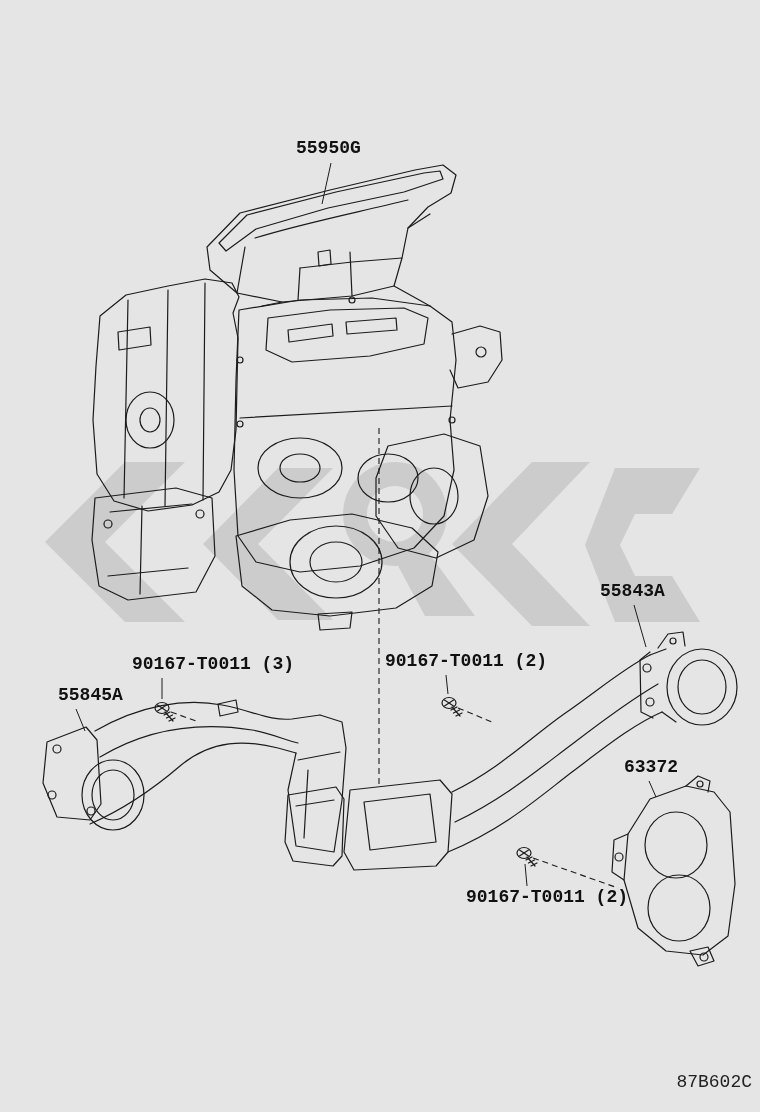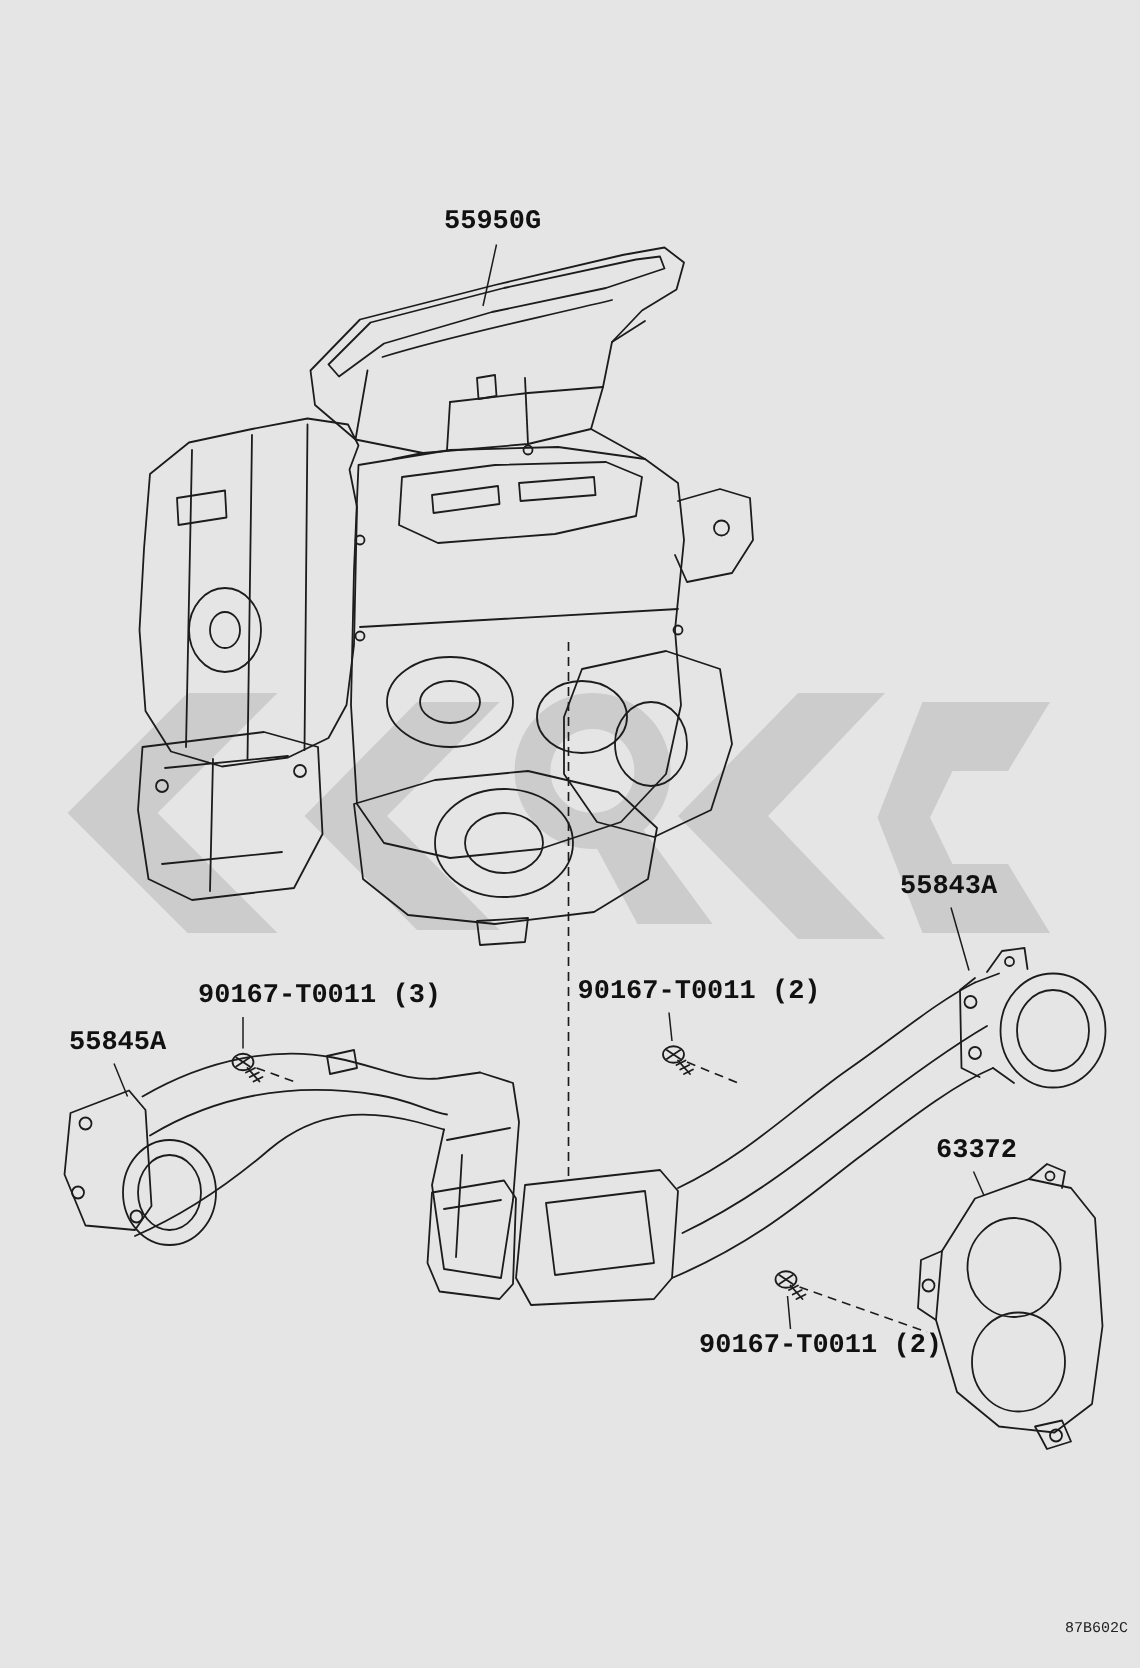--- a/index.html
+++ b/index.html
@@ -30,21 +30,21 @@
     color: #111111;
     white-space: nowrap;
     letter-spacing: 0px;
     cursor: pointer;
     user-select: none;
   }
   .figure-code {
     position: absolute;
     right: 8px;
     bottom: 20px;
-    font-size: 10px;
+    font-size: 18px;
     font-weight: 400;
     color: #222222;
   }
 </style>
 </head>
 <body>
 
 <div class="stage">
 
   <svg class="diagram-svg" viewBox="0 0 760 1112" xmlns="http://www.w3.org/2000/svg">
@@ -193,20 +193,20 @@
     <g stroke="#1c1c1c" stroke-width="1.1" fill="none" stroke-dasharray="6 4">
       <path d="M379,428 L379,786"></path>
       <path d="M458,708 L492,722"></path>
       <path d="M171,712 L196,721"></path>
       <path d="M533,858 L618,888"></path>
     </g>
   </svg>
 
   <div class="part-label" style="left:296px; top:139px;">55950G</div>
   <div class="part-label" style="left:600px; top:582px;">55843A</div>
-  <div class="part-label" style="left:46px; top:686px;">55845A</div>
+  <div class="part-label" style="left:58px; top:686px;">55845A</div>
   <div class="part-label" style="left:624px; top:758px;">63372</div>
   <div class="part-label" style="left:100px; top:655px;margin-left:32px;">90167-T0011 (3)</div>
   <div class="part-label" style="left:385px; top:652px;">90167-T0011 (2)</div>
   <div class="part-label" style="left:466px; top:888px;">90167-T0011 (2)</div>
 
   <div class="figure-code">87B602C</div>
 </div>
 
 </body></html>

